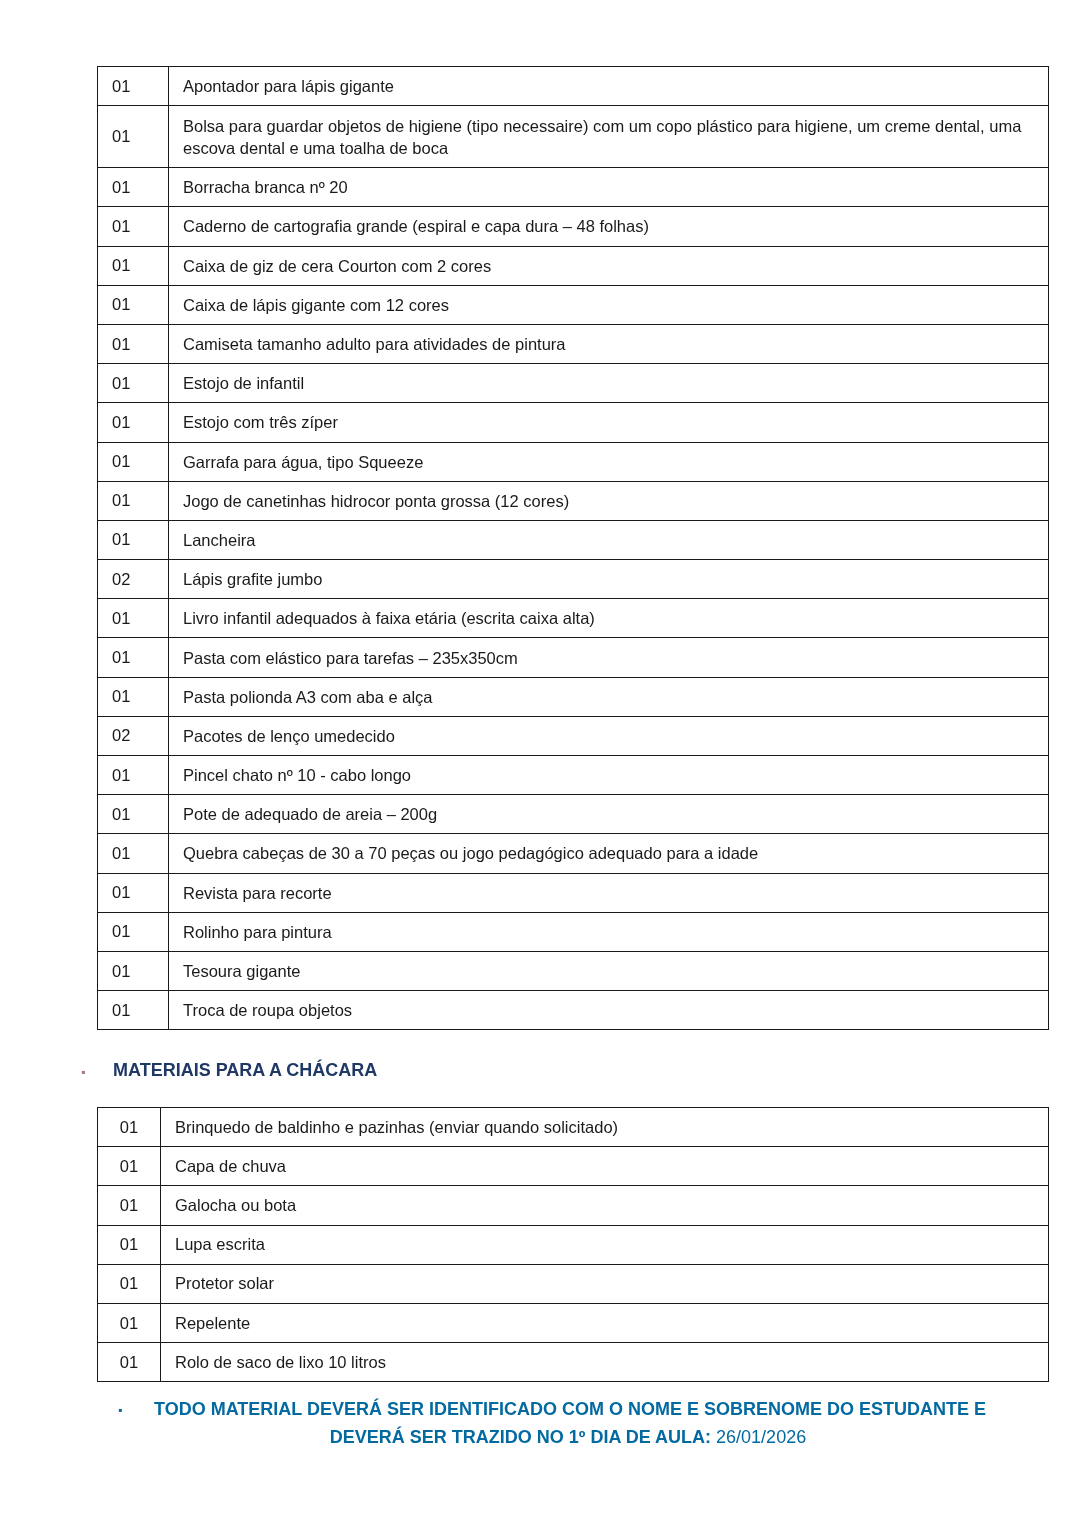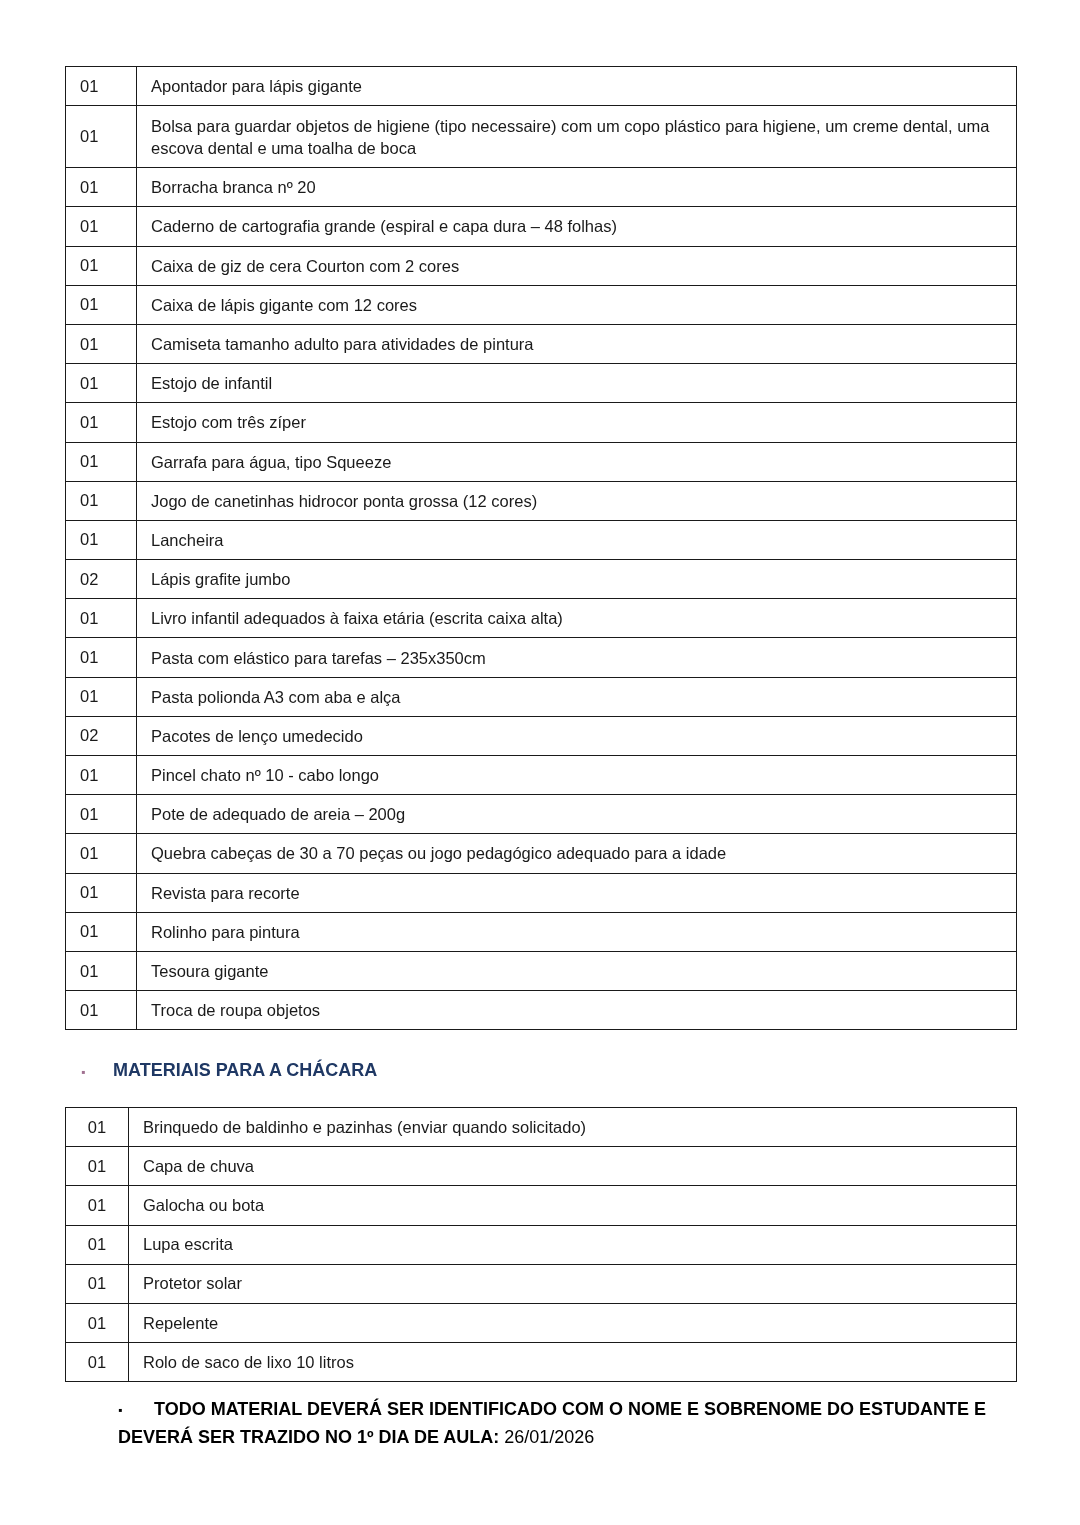--- a/index.html
+++ b/index.html
@@ -1,31 +1,31 @@
 <!DOCTYPE html>
 <html><head>
 <meta charset="utf-8">
 <style>
   html, body { margin:0; padding:0; background:#ffffff; }
   body { width:1080px; height:1525px; position:relative; font-family:"Liberation Sans", sans-serif; color:#1a1a1a; }
-  table { border-collapse:collapse; position:absolute; font-size:16.5px; }
+  table { border-collapse:collapse; position:absolute; font-size:16.5px;margin-left:32px; }
   td { border:1.5px solid #1a1a1a; padding:0 14px; vertical-align:middle; }
   #t1 { left:65px; top:66px; width:952px; }
   #t1 td.qty { width:42px; }
   #t1 tr { height:39.2px; }
   #t1 tr.tall { height:62px; }
   #t1 td.desc { line-height:22px; }
   #t2 { left:65px; top:1107px; width:952px; }
   #t2 td.qty { width:34px; text-align:center; }
   #t2 tr { height:39.2px; }
   .section { position:absolute; left:81px; top:1060px; font-weight:bold; color:#1f3864; font-size:18px; }
   .section .bullet { color:#a07090; font-size:12px; display:inline-block; width:32px; }
-  .note { position:absolute; left:118px; top:1396px; width:900px; font-weight:bold; color:#000000; font-size:18px; line-height:27px; }
+  .note { position:absolute; left:118px; top:1396px; width:900px; font-weight:bold; color:#0369a1; font-size:18px; line-height:27px; }
   .note .l1 { display:block; }
-  .note .l2 { display:block; text-align:left; }
+  .note .l2 { display:block; text-align:center; }
   .note .bullet { font-size:12px; display:inline-block; width:36px; vertical-align:middle; }
   .note .date { font-weight:normal; }
 </style>
 </head>
 <body>
 
 <table id="t1">
     <tbody id="t1body">
       <tr>
         <td class="qty">01</td>

